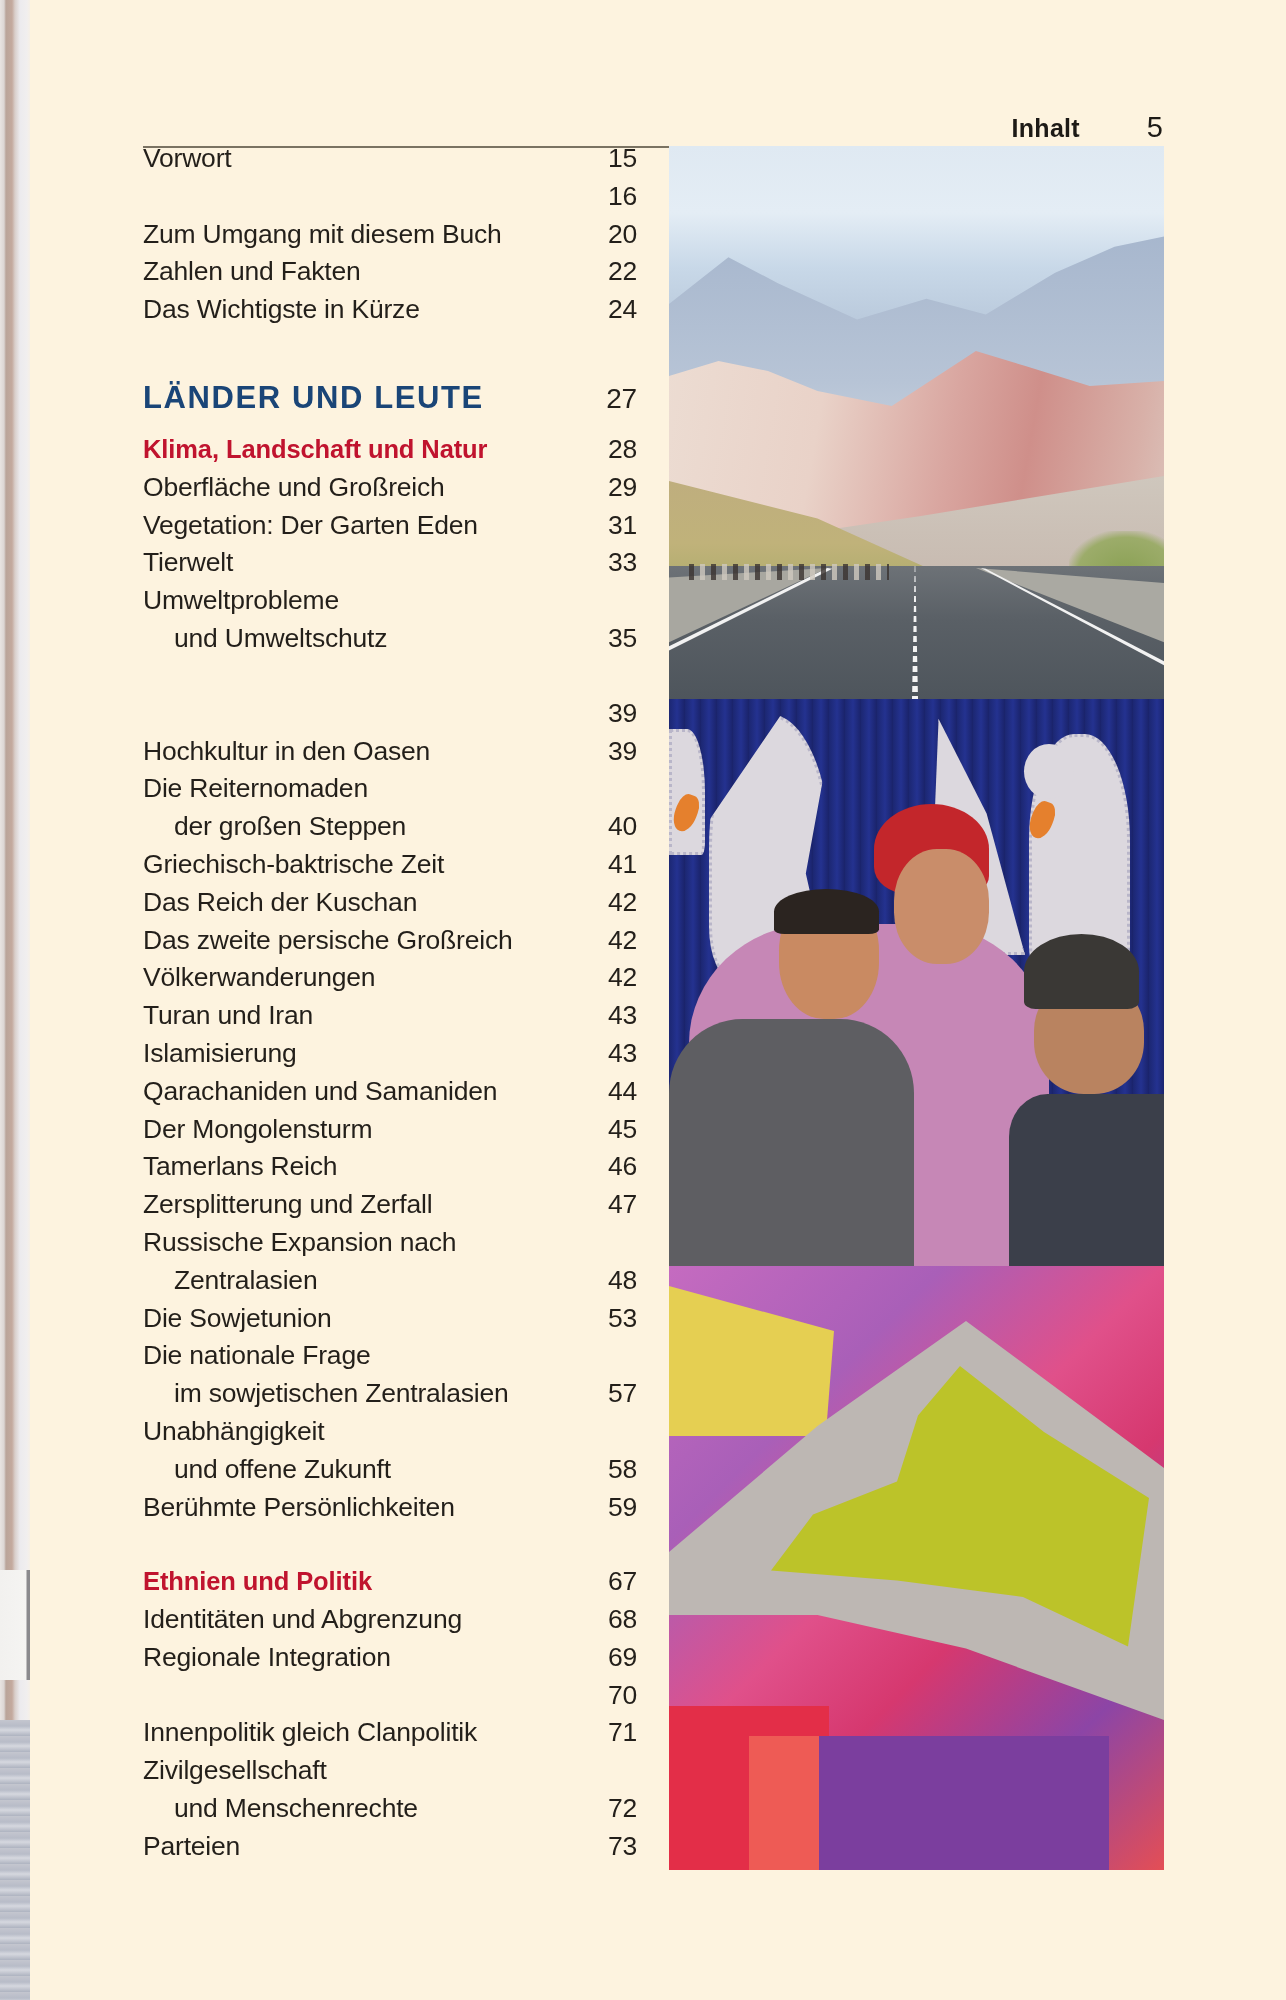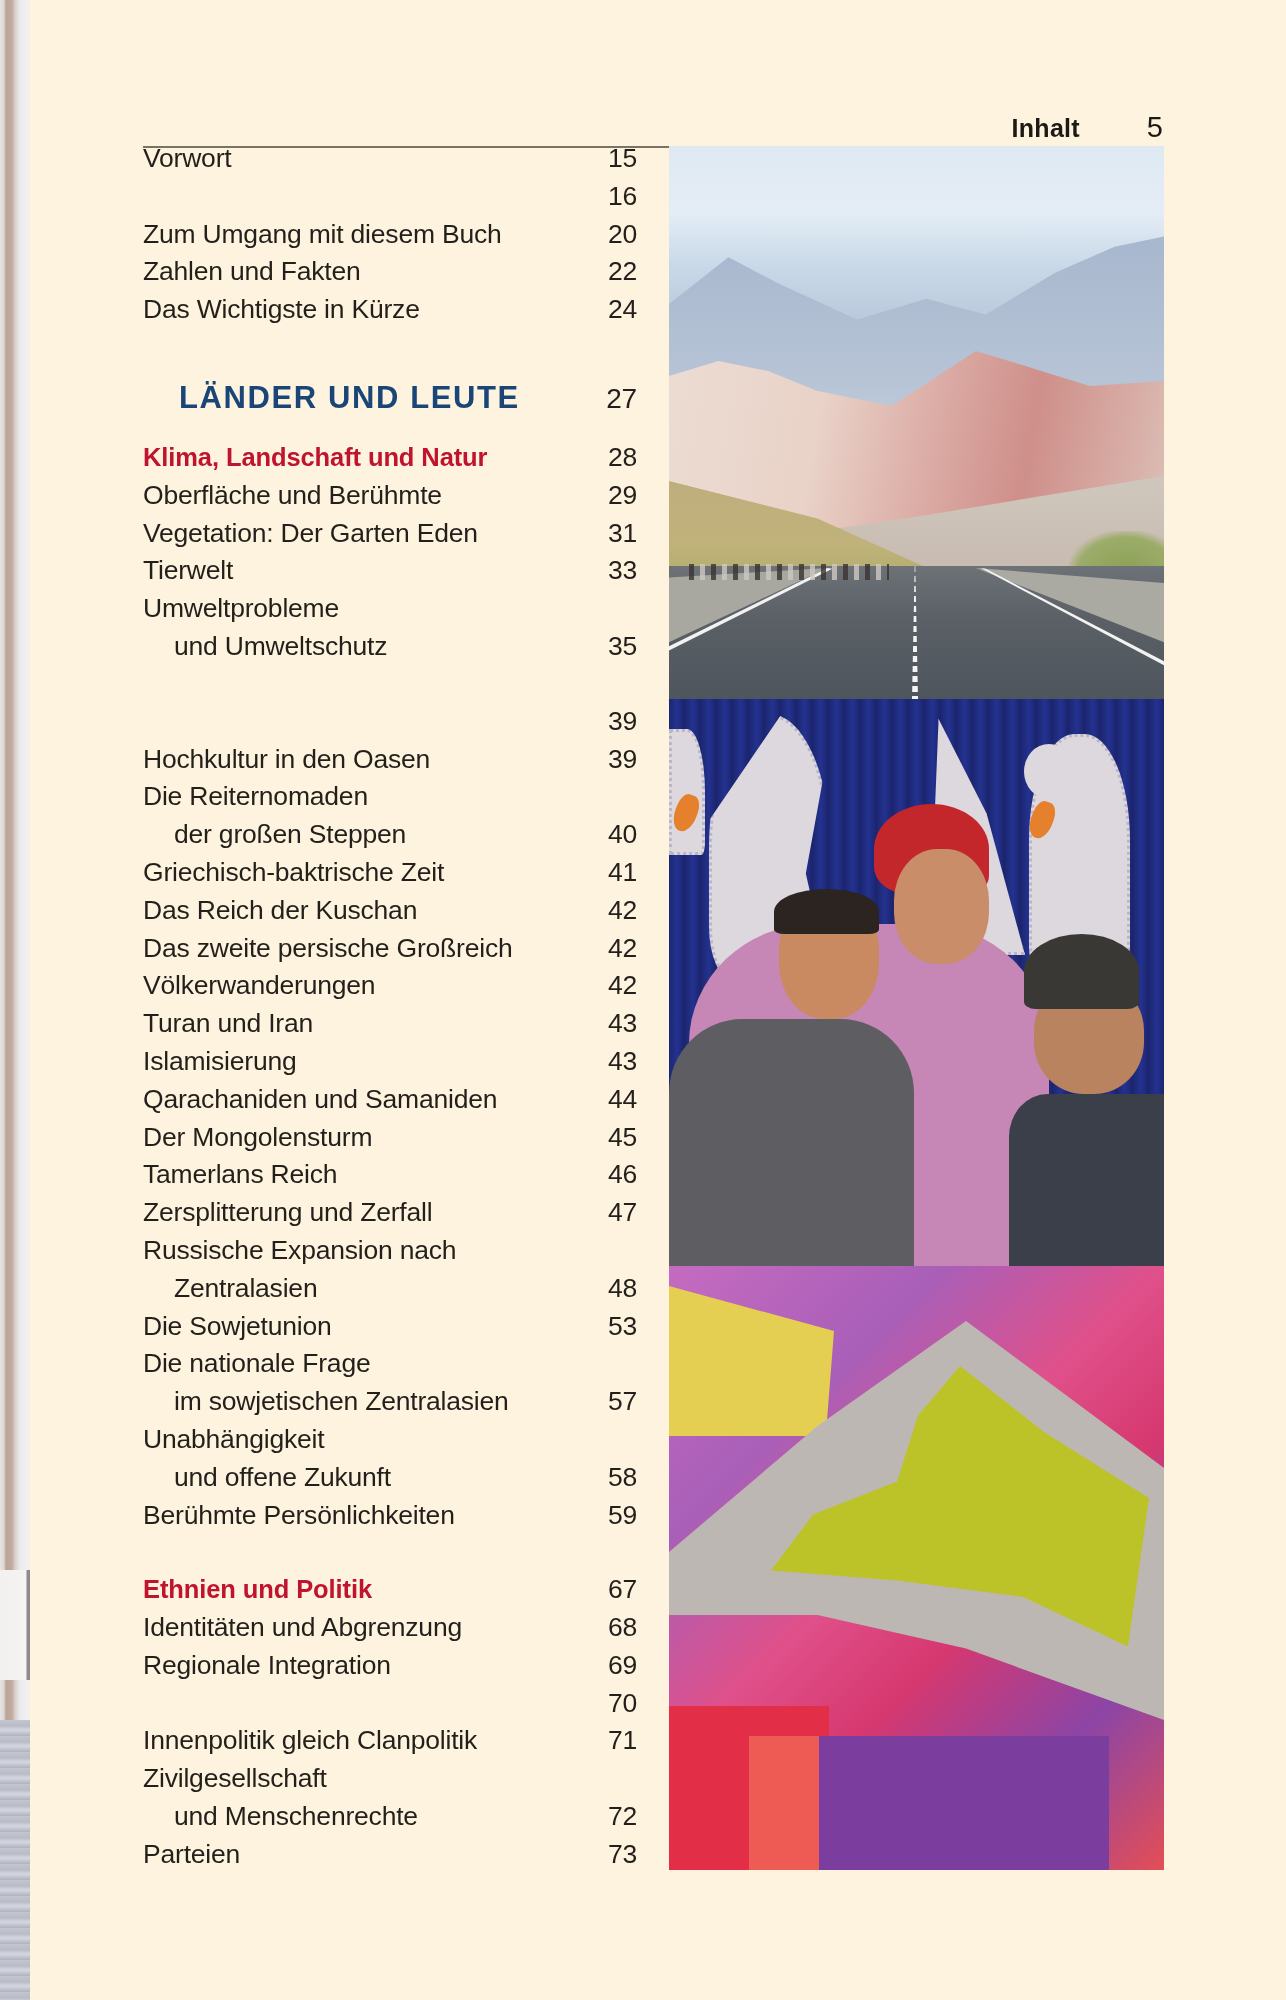--- a/index.html
+++ b/index.html
@@ -41,21 +41,21 @@
     position: absolute; left: 143px; top: 140px; width: 494px;
   }
   .row {
     position: relative; height: 37.8px; line-height: 37.8px;
     font-size: 26.5px; white-space: nowrap; letter-spacing: -0.2px;
   }
   .row .label { position: absolute; left: 0; top: 0; }
   .row.indent .label { left: 31px; }
   .row .page { position: absolute; right: 0; top: 0; }
   .row.section .label { color: #c0132e; font-weight: bold; font-size: 25.5px; letter-spacing: -0.1px; }
-  .row.part { height: 50px; line-height: 50px; margin-left: 36px; }
+  .row.part { height: 50px; line-height: 50px; }
   .row.part .label { color: #1a4577; font-weight: bold; font-size: 31px; letter-spacing: 1.6px; }
   .row.part .page { font-size: 28px; line-height: 52px; }
 
   .photos {
     position: absolute; left: 669px; top: 146px; width: 495px; height: 1724px;
   }
   .photo { position: absolute; left: 0; width: 495px; overflow: hidden; }
 
   
   .photo-road { top: 0; height: 553px;
@@ -201,26 +201,26 @@
   <div class="row">
       <span class="label">Das Wichtigste in Kürze</span>
       <span class="page">24</span>
     </div>
 
   <div class="row part" style="margin-top:44px">
       <span class="label">LÄNDER UND LEUTE</span>
       <span class="page">27</span>
     </div>
 
-  <div class="row section" style="margin-top:16px">
+  <div class="row section" style="margin-top:8px">
       <span class="label">Klima, Landschaft und Natur</span>
       <span class="page">28</span>
     </div>
   <div class="row">
-      <span class="label">Oberfläche und Berühmte</span>
+      <span class="label">Oberfläche und Großreich</span>
       <span class="page">29</span>
     </div>
   <div class="row">
       <span class="label">Vegetation: Der Garten Eden</span>
       <span class="page">31</span>
     </div>
   <div class="row">
       <span class="label">Tierwelt</span>
       <span class="page">33</span>
     </div>

